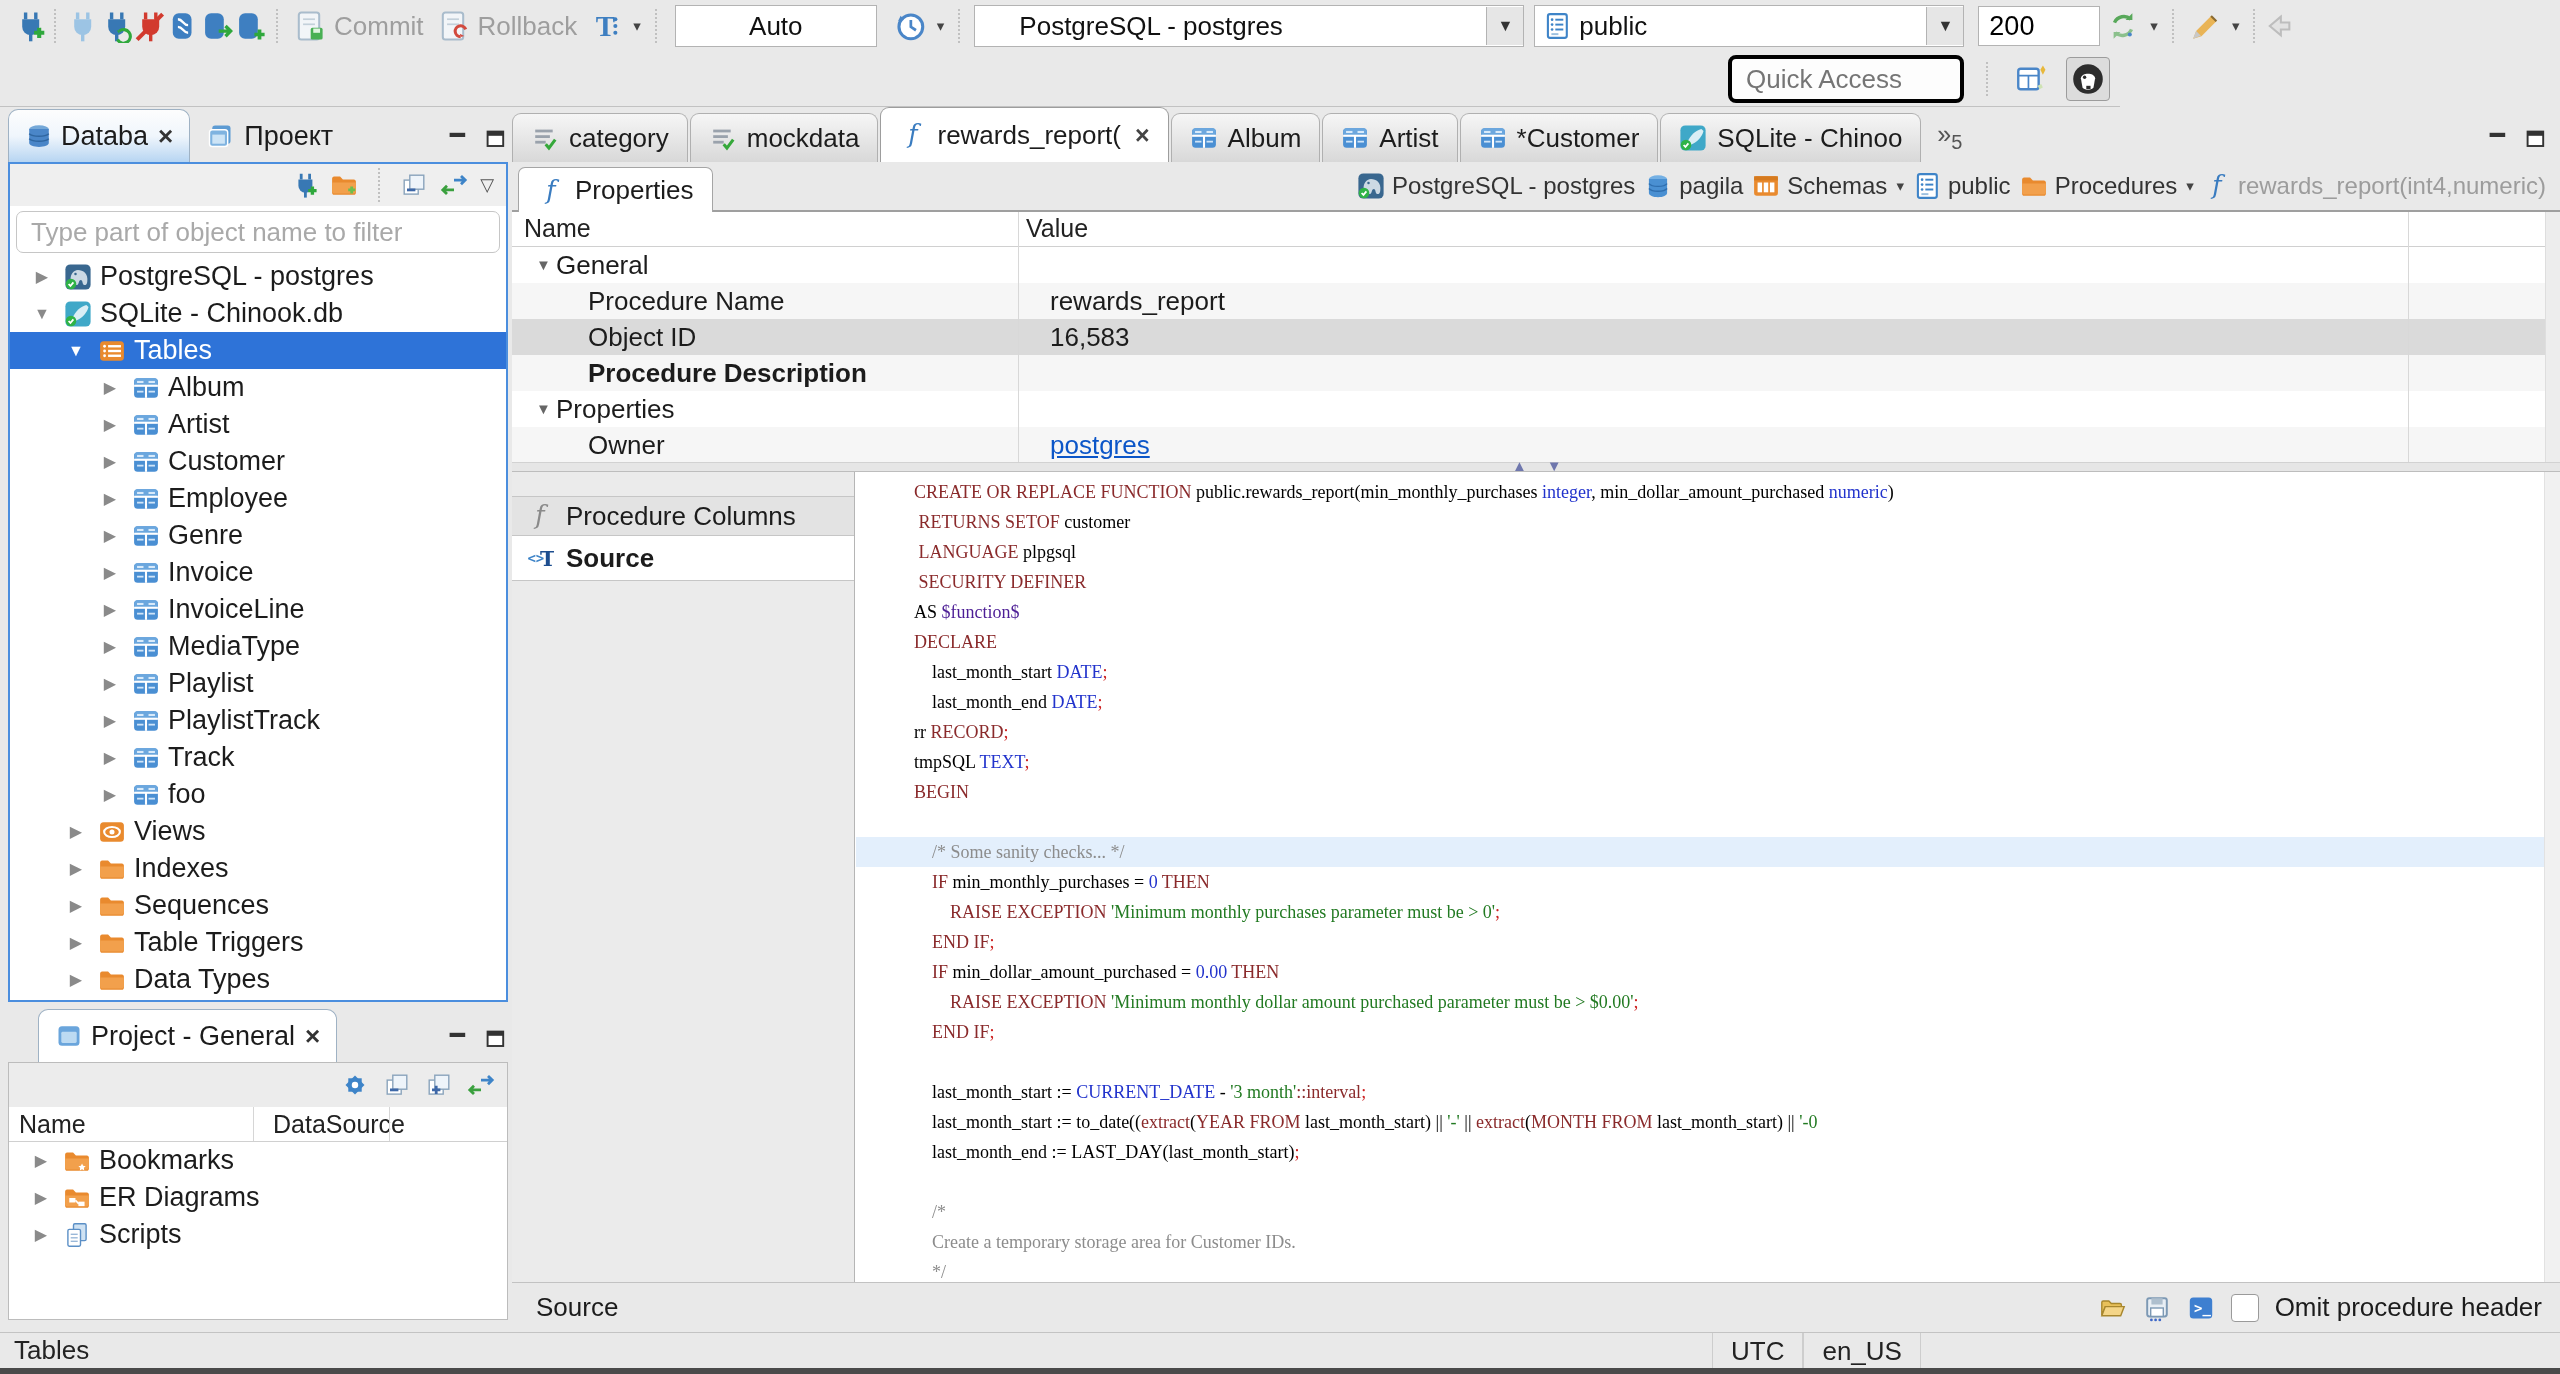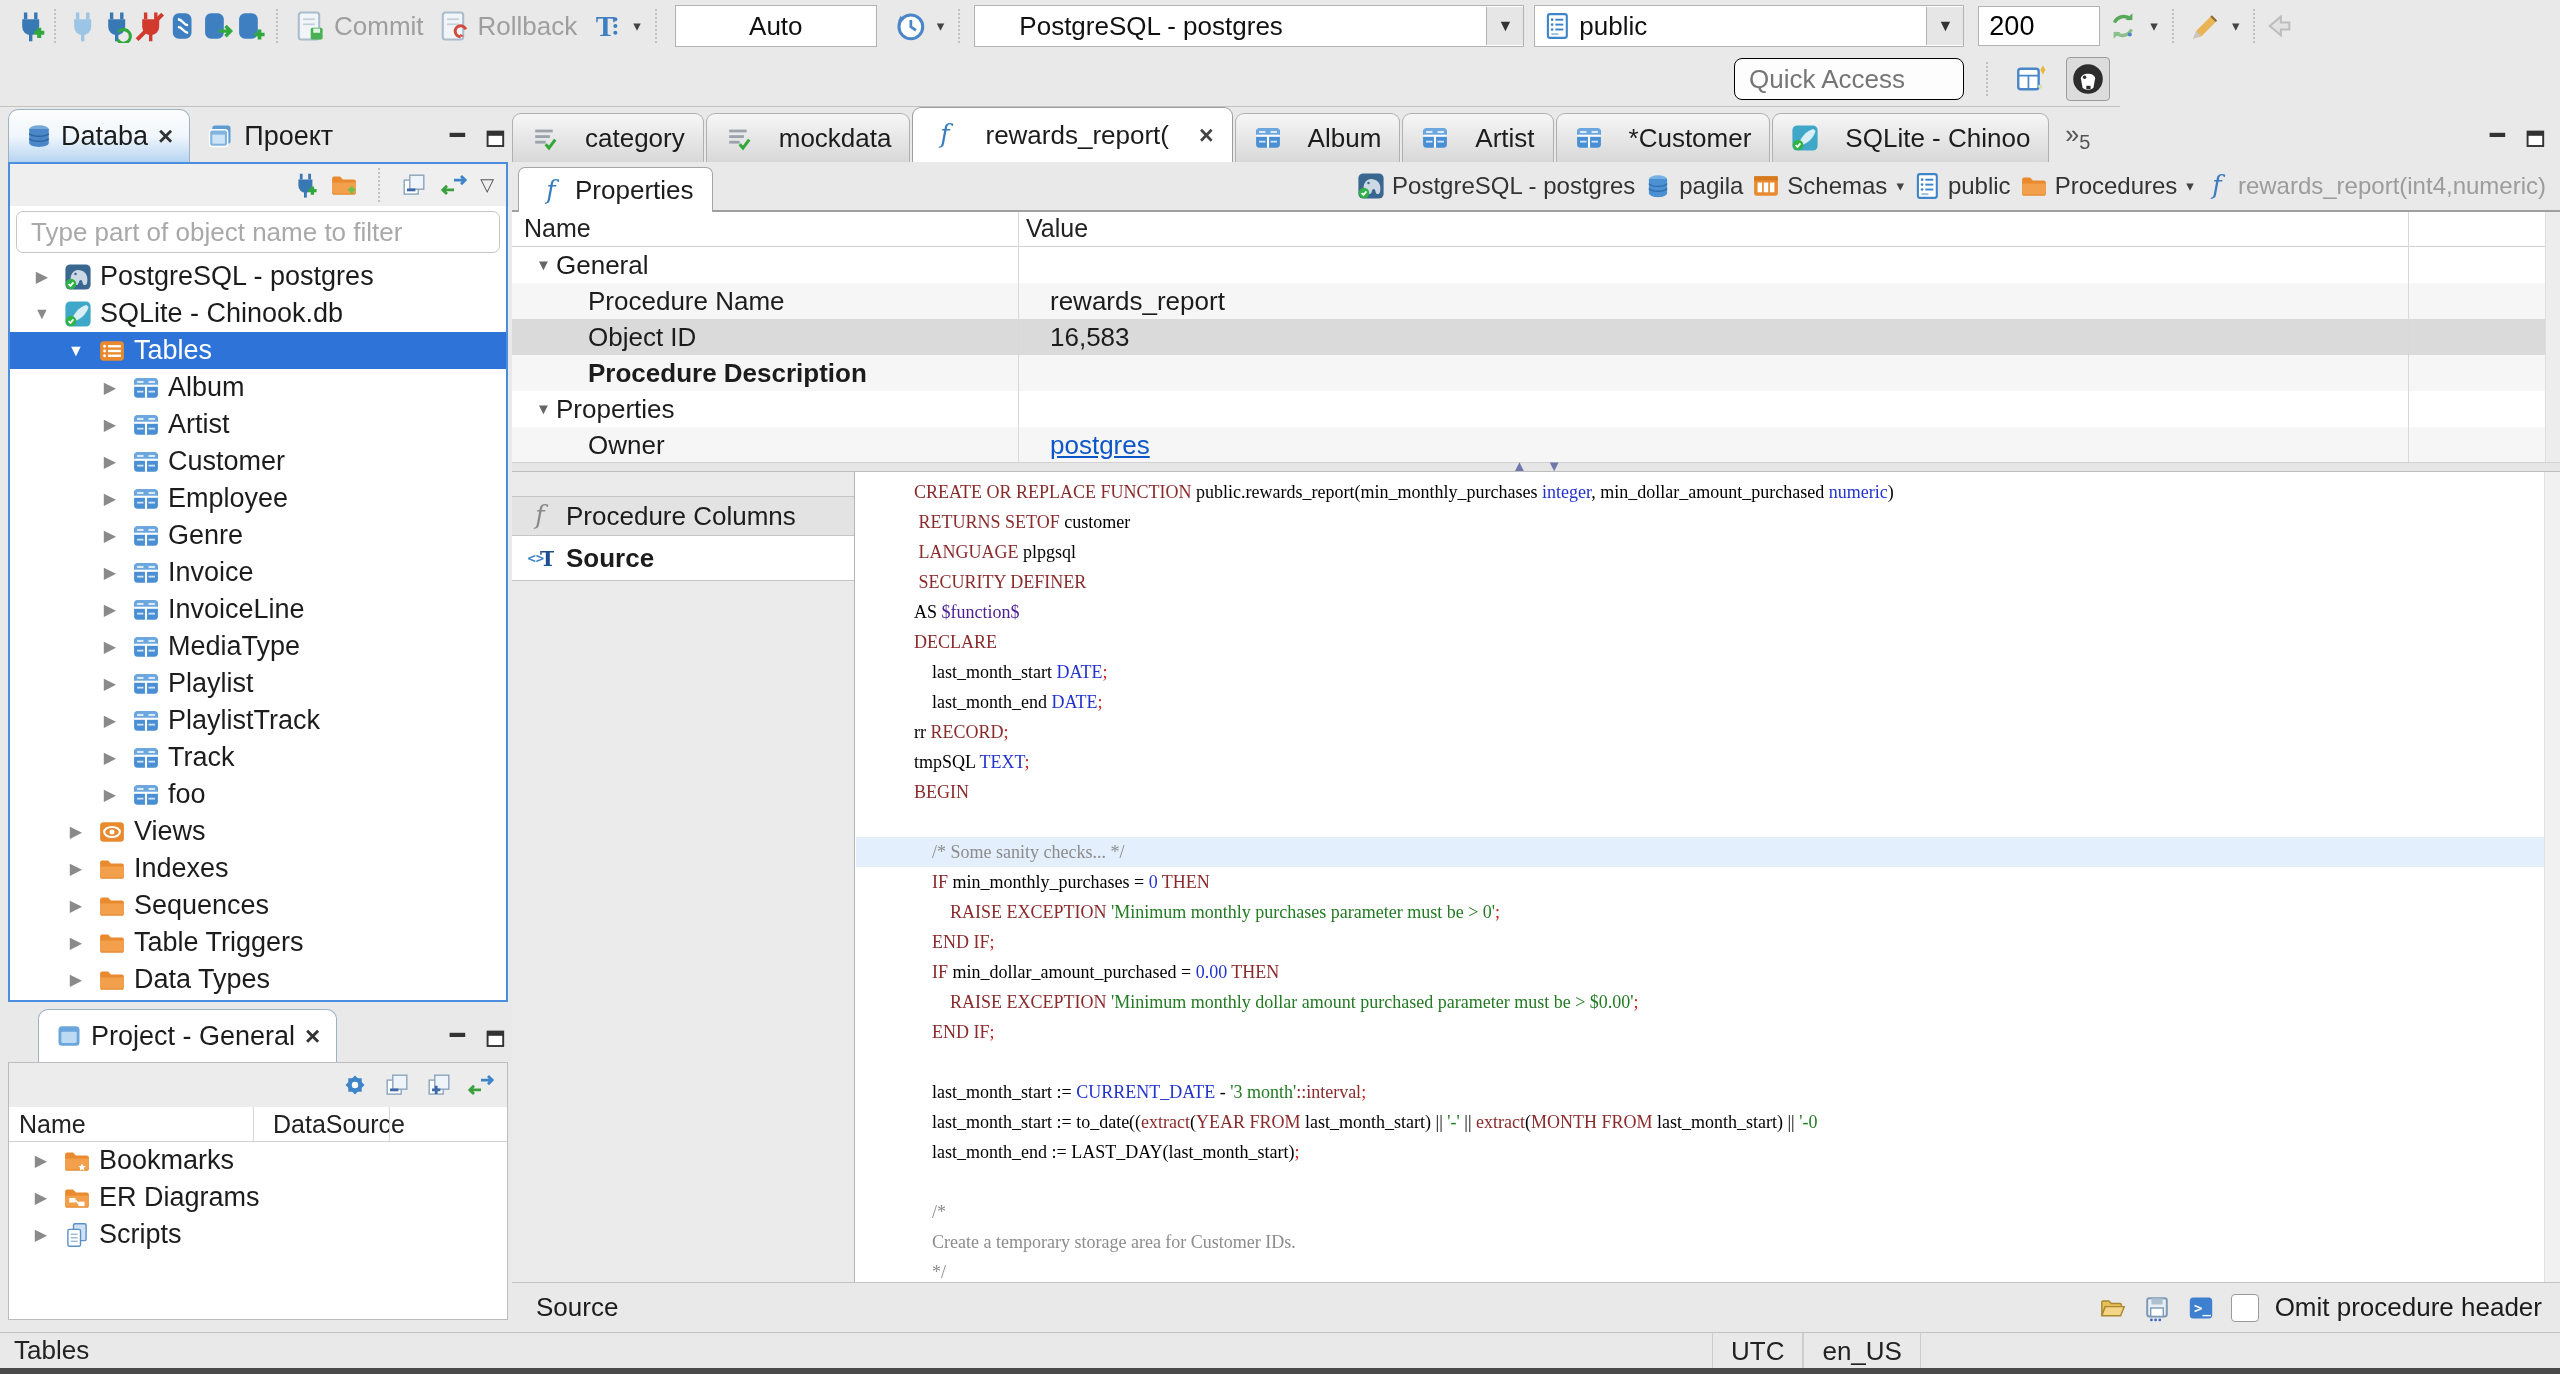--- a/index.html
+++ b/index.html
@@ -16,21 +16,21 @@
   .tbtn{display:flex;align-items:center;gap:8px;margin:0 6px;}
   .tbtn .lbl{font-size:26px;color:#9e9e9e;}
   .caret{font-size:15px;color:#444;margin-left:2px;}
   .combo{height:40px;background:#fff;border:1px solid #b3b3b3;display:flex;align-items:center;font-size:26px;color:#111;}
   .combo .vbtn{margin-left:auto;width:36px;height:38px;background:#e6e6e6;border-left:1px solid #b3b3b3;display:flex;align-items:center;justify-content:center;font-size:16px;color:#333;}
   #auto-combo{width:200px;justify-content:center;margin:0 10px;}
   #conn-combo{width:540px;padding-left:8px;gap:8px;margin-left:6px;}
   #schema-combo{width:420px;padding-left:8px;gap:8px;margin-left:10px;}
   #fetch-input{width:100px;height:38px;border:1px solid #b3b3b3;background:#fff;font-size:27px;padding:0 10px;margin-left:14px;font-family:inherit;}
   #trow2{position:absolute;right:10px;top:56px;height:46px;display:flex;align-items:center;gap:14px;}
-  #quick-access{width:200px;height:40px;border:1px solid #000000;border-radius:8px;background:#fdfdfd;font-size:26px;color:#b0b0b0;padding:0 14px;font-family:inherit;}
+  #quick-access{width:200px;height:40px;border:4px solid #000000;border-radius:8px;background:#fdfdfd;font-size:26px;color:#b0b0b0;padding:0 14px;font-family:inherit;}
   .persp{width:42px;height:42px;display:flex;align-items:center;justify-content:center;border-radius:4px;}
   .persp.active{background:#dcdcdc;border:1px solid #9c9c9c;}
   
   #left-tabs{position:absolute;left:8px;top:110px;width:500px;height:52px;display:flex;align-items:flex-end;}
   .vtab{display:flex;align-items:center;gap:10px;height:52px;padding:0 16px;font-size:27px;}
   .vtab.active{background:linear-gradient(180deg,#fdfdfd 0%,#f0f6fc 50%,#b7d5f2 100%);
                border:1px solid #9fb2c4;border-bottom:none;border-radius:10px 10px 0 0;gap:8px;}
   .vtab .x{font-weight:bold;font-size:26px;color:#333;margin-left:2px;}
   .winbtns{margin-left:auto;display:flex;gap:14px;align-items:center;padding-bottom:10px;}
   #navigator{position:absolute;left:8px;top:162px;width:500px;height:840px;border:2px solid #4b8ede;background:#fff;box-sizing:border-box;}
@@ -53,21 +53,21 @@
   #proj-cols .c2{position:absolute;left:264px;top:3px;}
   #proj-cols .dv{position:absolute;top:0;bottom:0;width:1px;background:#d6d6d6;}
   
   #statusbar{position:absolute;left:0;top:1332px;width:2560px;height:36px;background:#e9e9e9;border-top:1px solid #c3c3c3;font-size:26px;color:#222;}
   #statusbar .lft{position:absolute;left:14px;top:2px;}
   #sb-cluster{position:absolute;left:1712px;top:0;height:36px;display:flex;align-items:center;}
   #sb-cluster .cell{padding:0 18px;height:36px;display:flex;align-items:center;border-left:1px solid #cdcdcd;border-right:1px solid #cdcdcd;}
   #root::after{content:"";position:absolute;left:0;bottom:0;width:2560px;height:6px;background:#4a4a4a;}
   
   #editor-tabs{position:absolute;left:512px;top:108px;width:2048px;height:54px;display:flex;align-items:flex-end;background:#e9e9e9;}
-  .etab{display:flex;align-items:center;gap:26px;height:48px;padding:0 18px;font-size:26px;
+  .etab{display:flex;align-items:center;gap:10px;height:48px;padding:0 18px;font-size:26px;
         background:linear-gradient(180deg,#f6f6f6,#d8d8d8);border:1px solid #b0b0b0;border-bottom:none;border-radius:9px 9px 0 0;margin-right:2px;}
   .etab.active{height:54px;background:#fff;border-color:#9d9d9d;}
   .etab .x{font-weight:bold;font-size:25px;color:#444;margin-left:4px;}
   #tab-overflow{font-size:25px;color:#555;margin:0 0 8px 14px;}
   #tab-overflow .n{font-size:20px;vertical-align:-6px;}
   
   #props-header{position:absolute;left:512px;top:162px;width:2048px;height:50px;background:#e9e9e9;border-bottom:2px solid #9f9f9f;box-sizing:border-box;}
   #props-tab{position:absolute;left:6px;top:5px;height:45px;background:#fff;border:1px solid #a5a5a5;border-bottom:none;border-radius:7px 7px 0 0;display:flex;align-items:center;gap:10px;padding:0 18px;font-size:26px;}
   #breadcrumb{position:absolute;right:14px;top:0;height:48px;display:flex;align-items:center;gap:9px;font-size:24px;color:#333;}
   .bc-item{display:flex;align-items:center;gap:7px;}

